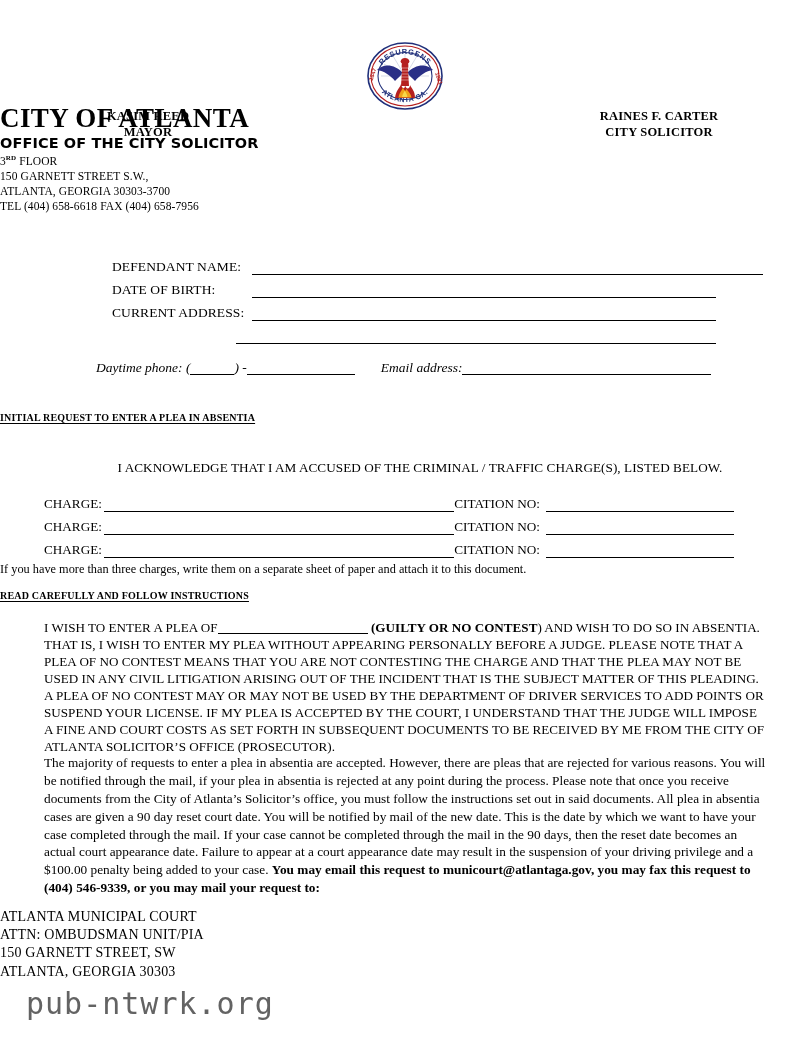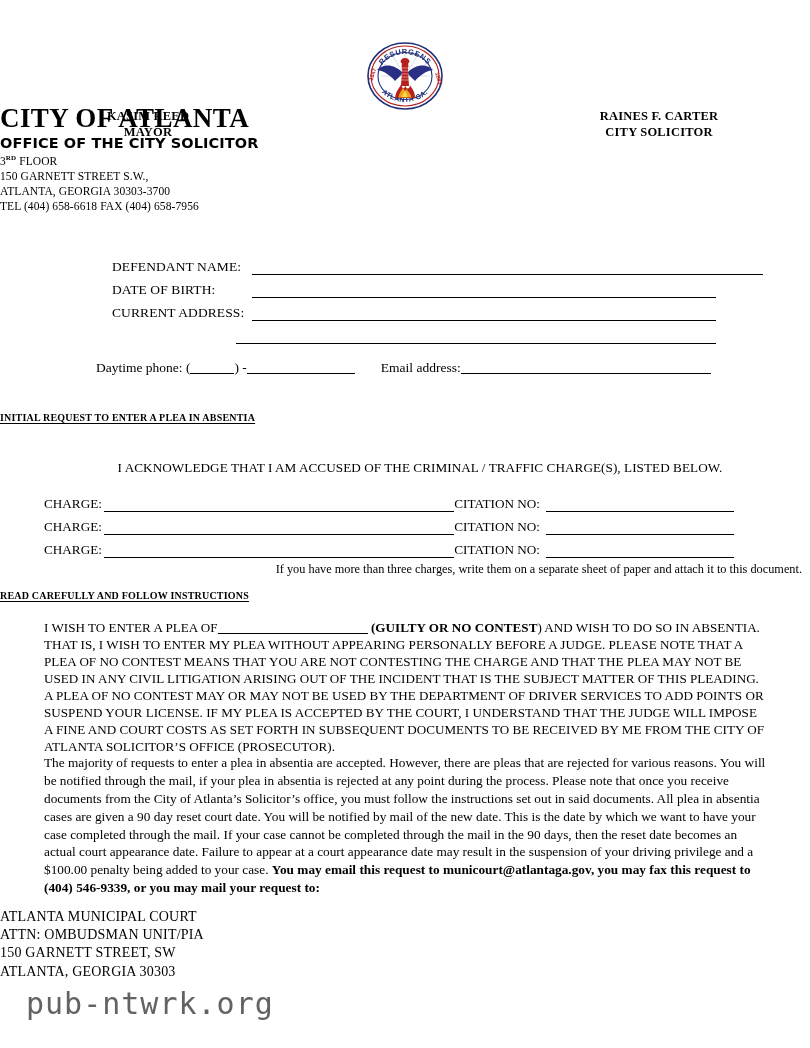--- a/index.html
+++ b/index.html
@@ -113,22 +113,23 @@
   .field-row.cont .rule { margin-left: 140px; }
 
   
   .phone-row {
     position: absolute;
     left: 96px;
     top: 360px;
     width: 615px;
     font-size: 13.5px;
     display: flex;
-    align-items: flex-start;
+    align-items: center;
     white-space: nowrap;
+    font-style: italic;
   }
   .ul-short {
     display: inline-block;
     border-bottom: 1px solid #000;
     height: 14px;
   }
   .u-paren { width: 44px; }
   .u-phone { width: 108px; }
   .u-email { flex: 1 1 auto; }
   .gap-sm { display: inline-block; width: 26px; }
@@ -182,23 +183,23 @@
   }
   .charge-row .u-citation {
     flex: 0 0 188px;
     border-bottom: 1px solid #000;
     height: 15px;
     margin-left: 6px;
   }
 
   .note-center {
     position: absolute;
-    left: 0; right: 8px;
+    left: 0; right: 0;
     top: 562px;
-    text-align: right;
+    text-align: left;
     font-size: 12.3px;
   }
 
   
   .body-block {
     position: absolute;
     left: 44px;
     width: 724px;
     font-size: 13.1px;
     line-height: 1.30;

